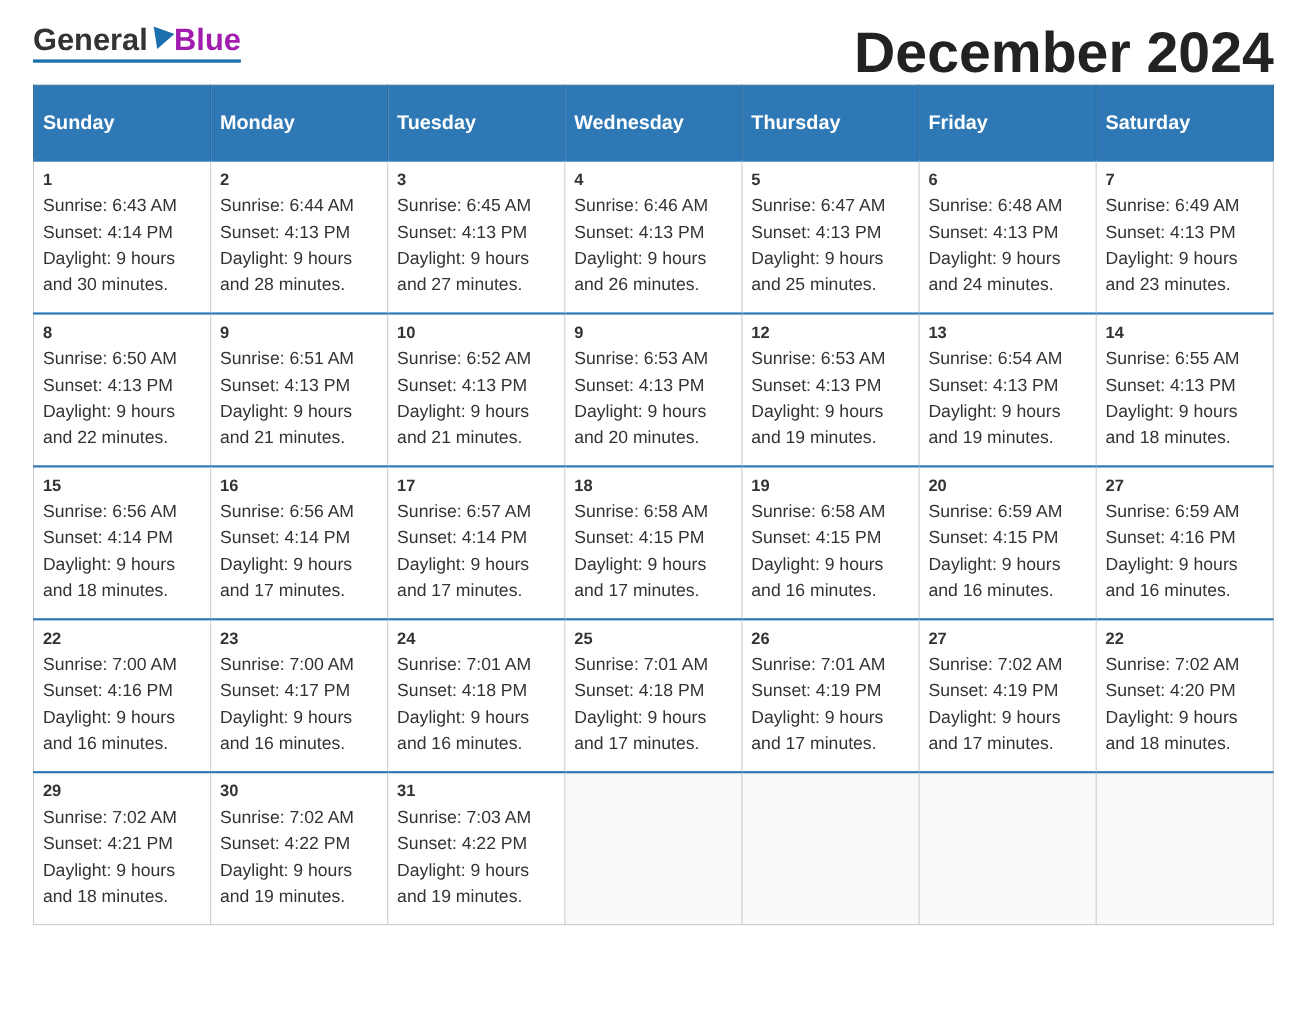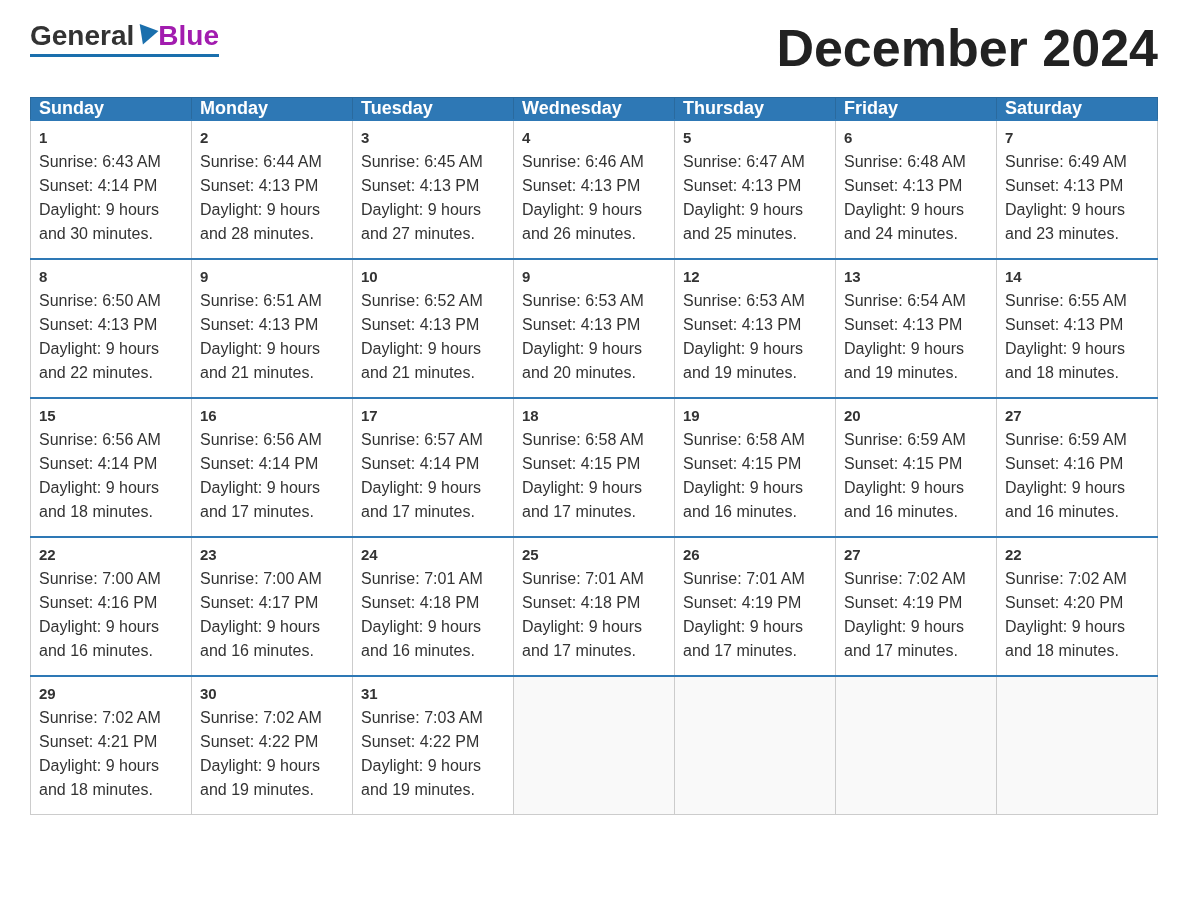--- a/index.html
+++ b/index.html
@@ -7,21 +7,20 @@
       font-family: Arial, sans-serif;
       background: #fff;
       width: 1188px;
       min-height: 918px;
       padding: 20px 30px;
     }
     .header {
       display: flex;
       justify-content: space-between;
       align-items: flex-start;
-      margin-bottom: 20px;
     }
     .logo {
       display: flex;
       flex-direction: column;
       align-items: flex-start;
     }
     .logo-text {
       display: flex;
       align-items: center;
       font-size: 28px;
@@ -60,21 +59,21 @@
       margin-top: 4px;
     }
     .calendar {
       width: 100%;
       border-collapse: collapse;
       border: 1px solid #ccc;
     }
     .calendar th {
       background: #2e78b5;
       color: #fff;
-      padding: 0 8px;
+      padding: 23px 8px;
       text-align: left;
       font-size: 18px;
       font-weight: bold;
       border: 1px solid #2a6a9e;
     }
     .calendar td {
       vertical-align: top;
       padding: 8px 8px 12px 8px;
       border: 1px solid #ccc;
       width: 14.28%;

